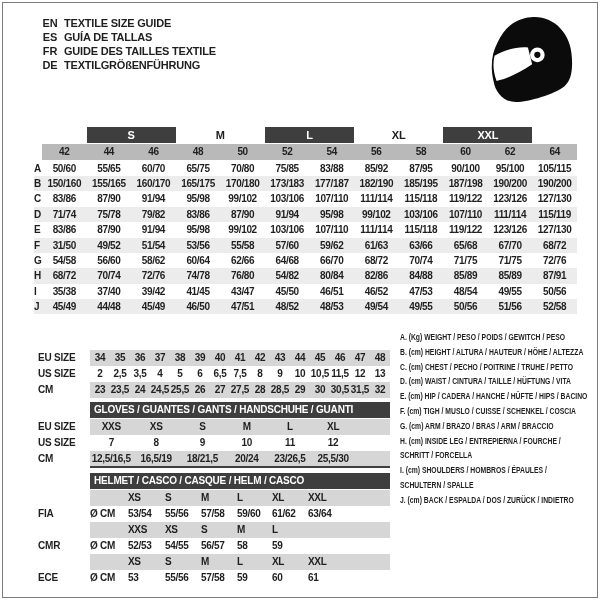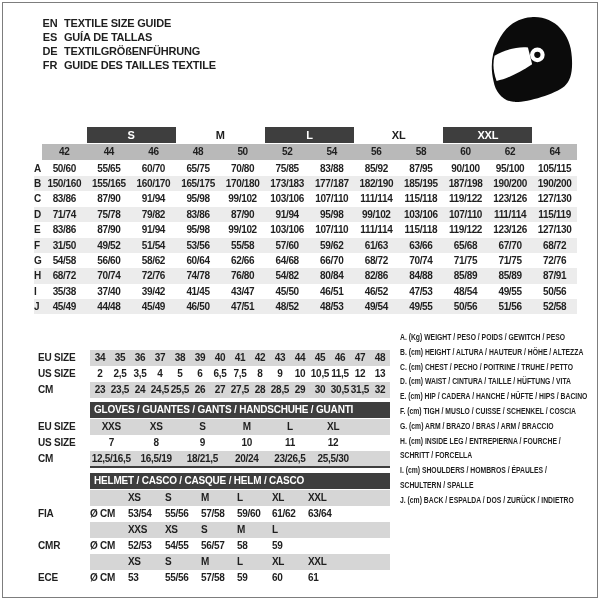--- a/index.html
+++ b/index.html
@@ -65,26 +65,26 @@
   <div class="hdr" id="hdr">
       <div class="hdr-line">
         <span class="hdr-code">EN</span>
         <span class="hdr-title">TEXTILE SIZE GUIDE</span>
       </div>
       <div class="hdr-line">
         <span class="hdr-code">ES</span>
         <span class="hdr-title">GUÍA DE TALLAS</span>
       </div>
       <div class="hdr-line">
+        <span class="hdr-code">FR</span>
+        <span class="hdr-title">GUIDE DES TAILLES TEXTILE</span>
+      </div>
+      <div class="hdr-line">
         <span class="hdr-code">DE</span>
         <span class="hdr-title">TEXTILGRÖßENFÜHRUNG</span>
-      </div>
-      <div class="hdr-line">
-        <span class="hdr-code">FR</span>
-        <span class="hdr-title">GUIDE DES TAILLES TEXTILE</span>
       </div>
     </div>
 
   <svg class="logo" viewBox="0 0 90 90" aria-hidden="true">
     <path fill="#0b0b0b" d="M 47 5 C 68 3 85 20 86 43 C 87 57 85 66 79 71 C 69 79 42 87 30 86 C 20 85 13 77 11 66 C 8 53 9 40 15 29 C 22 14 33 6 47 5 Z"></path>
     <path fill="#ffffff" d="M 12 42 C 22 36 34 33 44 34 L 48 50 C 36 58 24 64 14 66 C 11 58 10 50 12 42 Z"></path>
     <circle cx="53" cy="41" r="7" fill="#ffffff"></circle>
     <circle cx="53" cy="41" r="3" fill="#0b0b0b"></circle>
   </svg>
 

